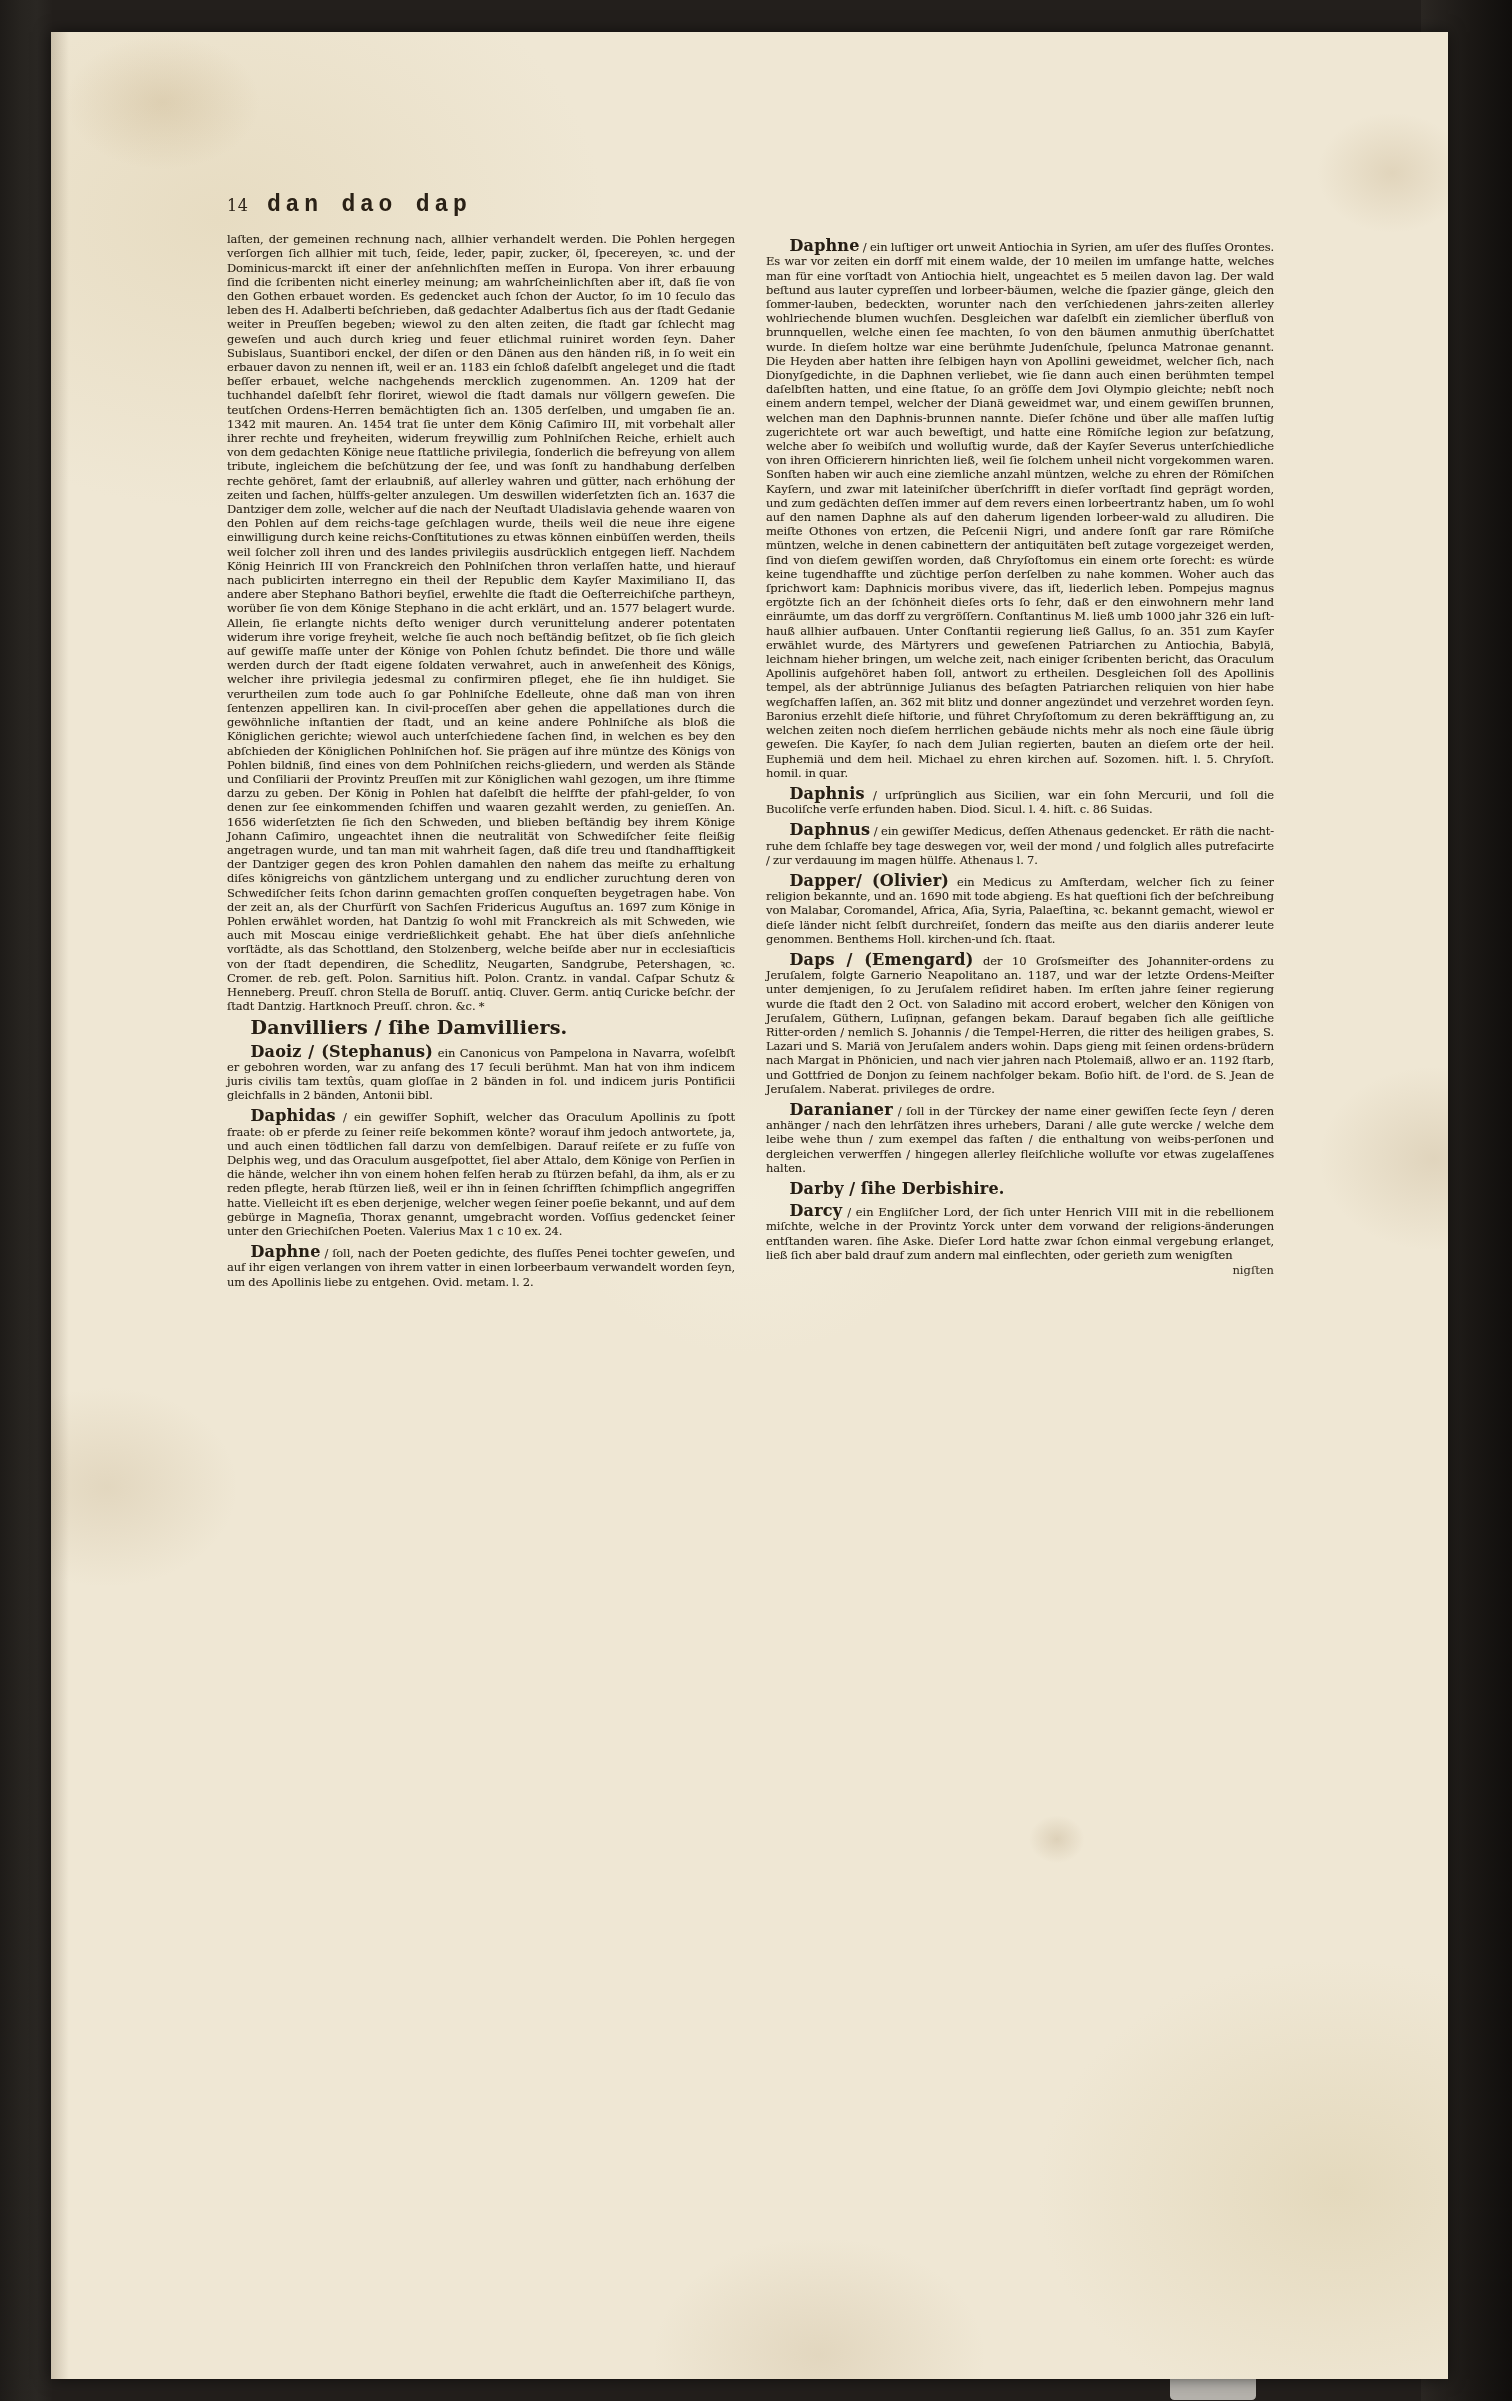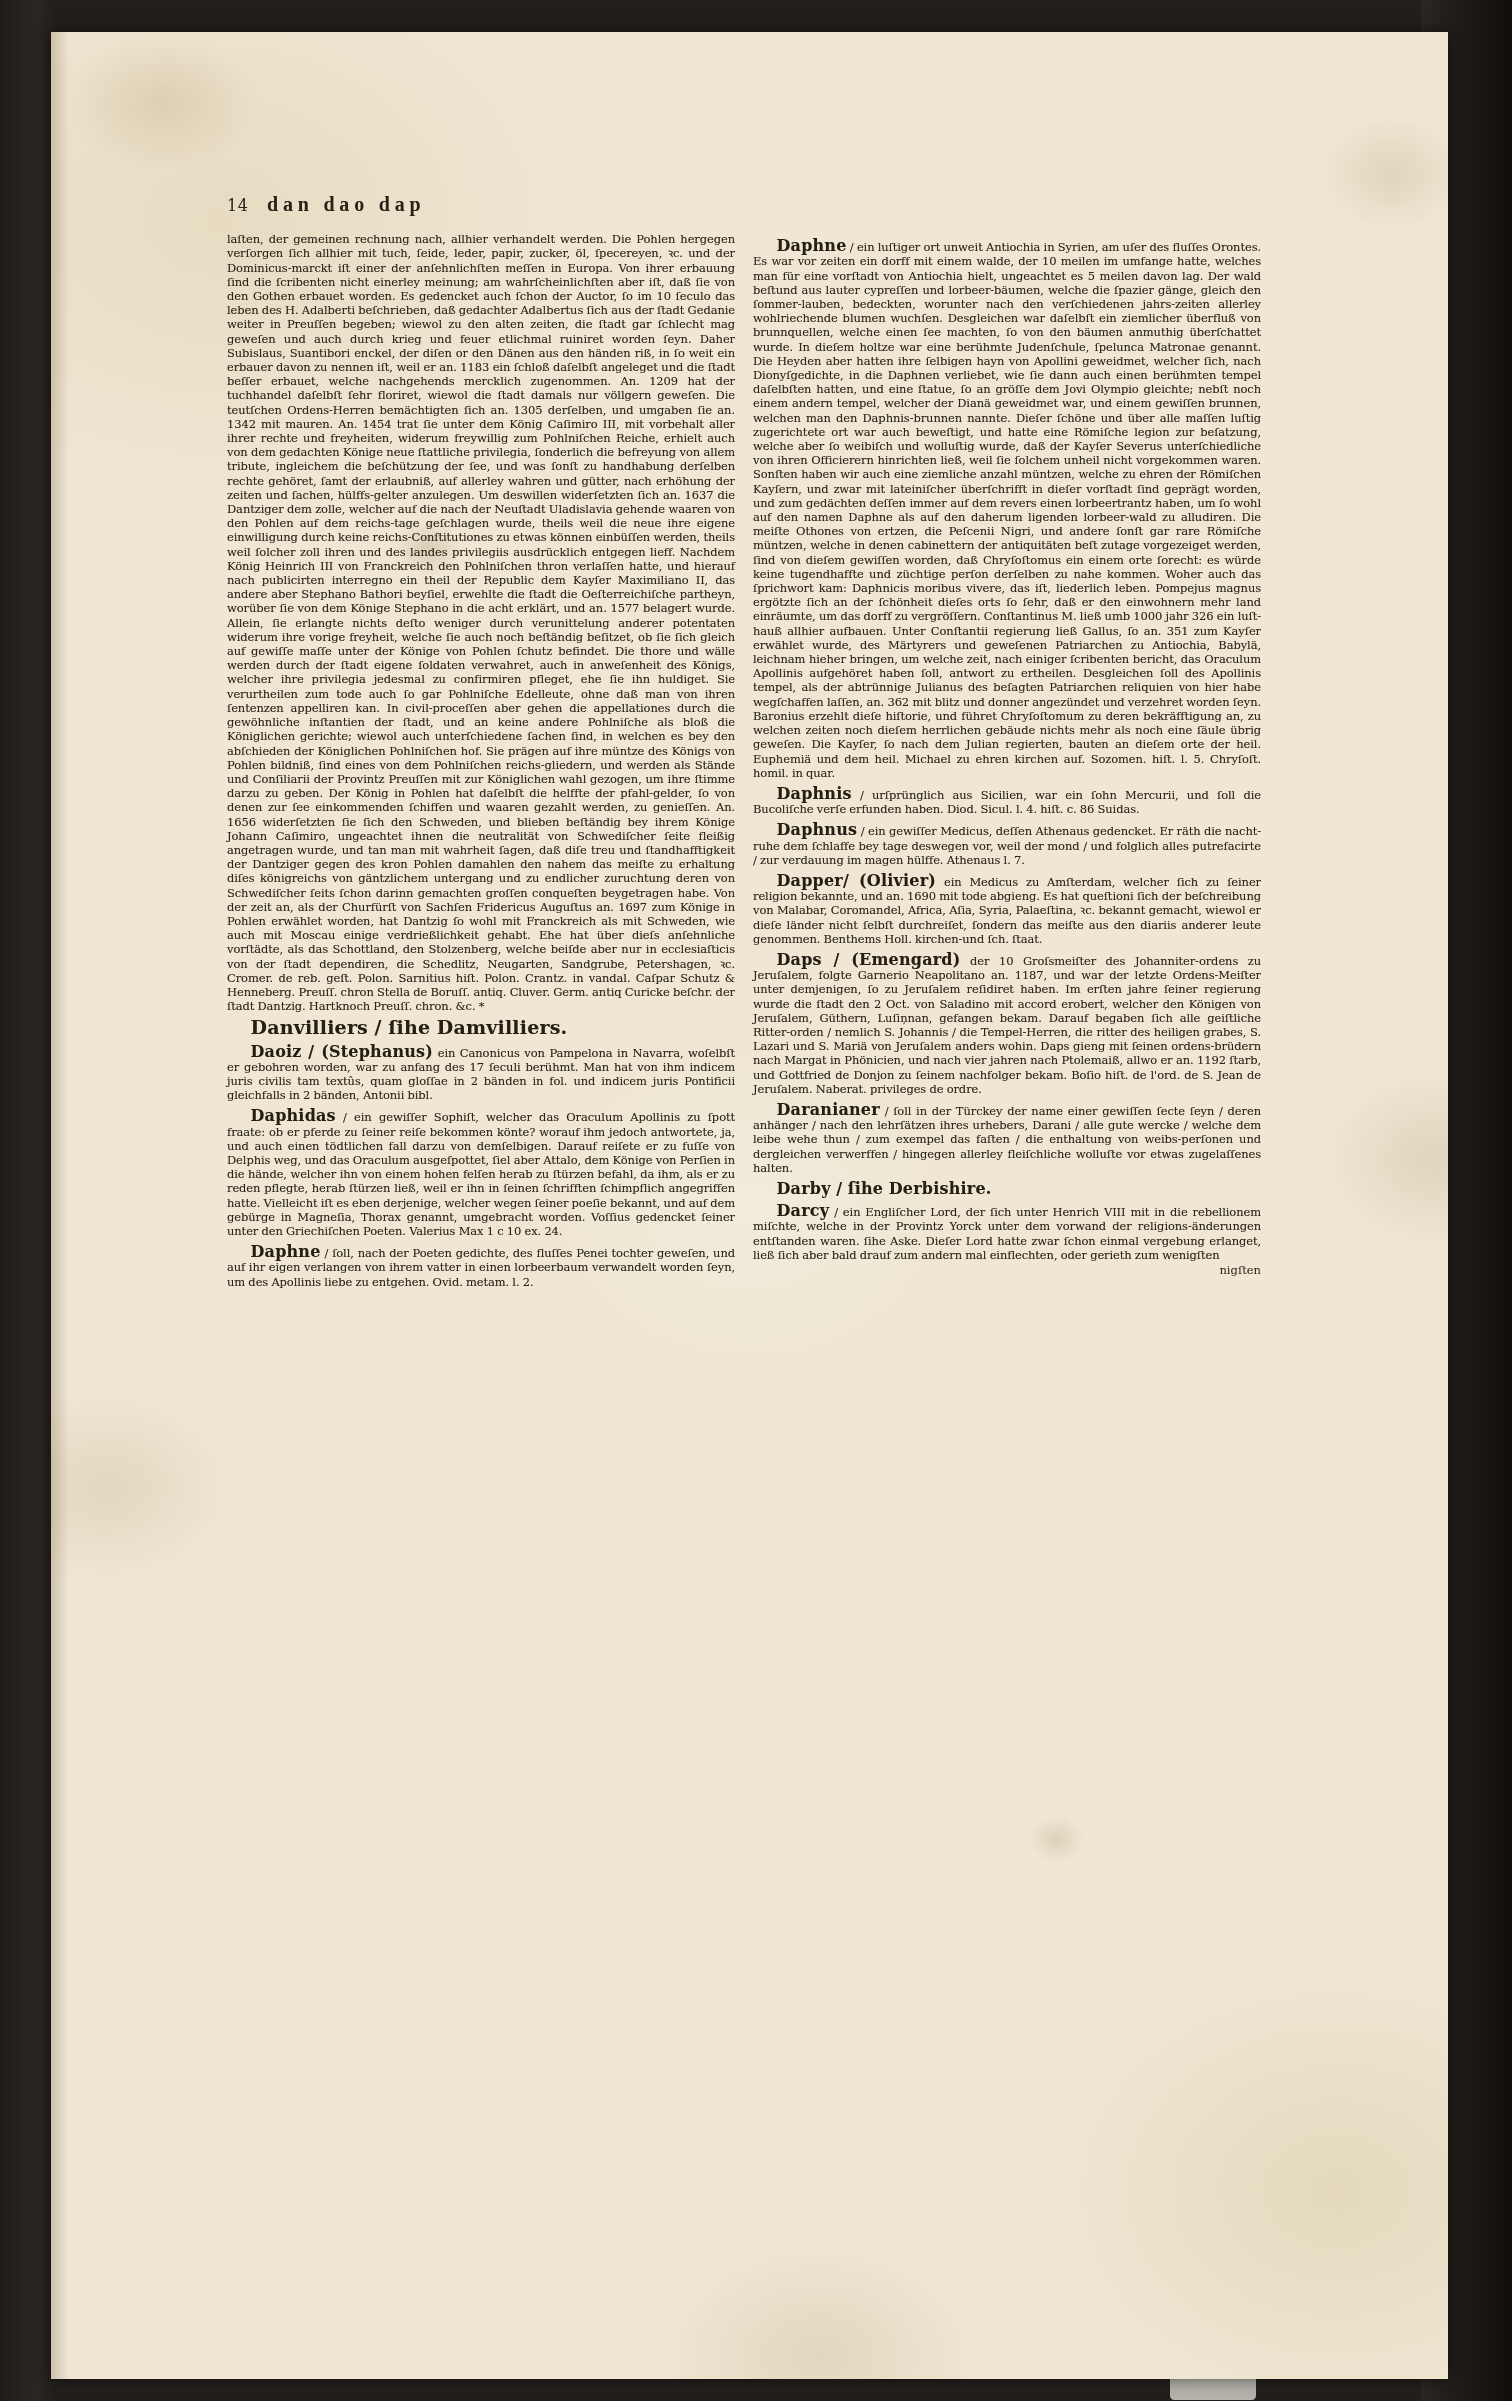--- a/index.html
+++ b/index.html
@@ -105,32 +105,32 @@
     font-family: "DejaVu Serif", serif;
     color: #2b2217;
   }
   .folio {
     width: 40px;
     font-size: 16px;
     letter-spacing: 0.5px;
     padding-top: 4.3px;
   }
   .rh-left, .rh-right {
-    font-size: 20px;
+    font-size: 23px;
     letter-spacing: 4.8px;
     font-weight: 700;
-    font-family: Liberation Serif, serif;
+    font-family: Liberation Mono, monospace;
     color: #2a2116;
   }
   .rh-left { width: 513px; }
   .rh-right { width: 481px; text-align: left; padding-left: 112px; }
 
   .columns {
     display: flex;
-    gap: 18px;
+    gap: 31px;
     margin-top: 3.2px;
   }
   .col {
     width: 508px;
     position: relative;
   }
 
   .para {
     font-size: 11.5px;
     line-height: 14.2px;

